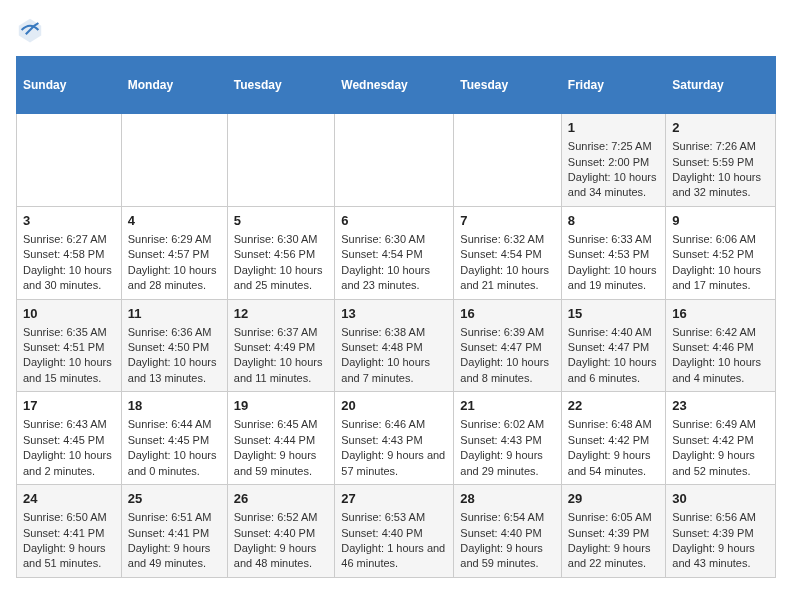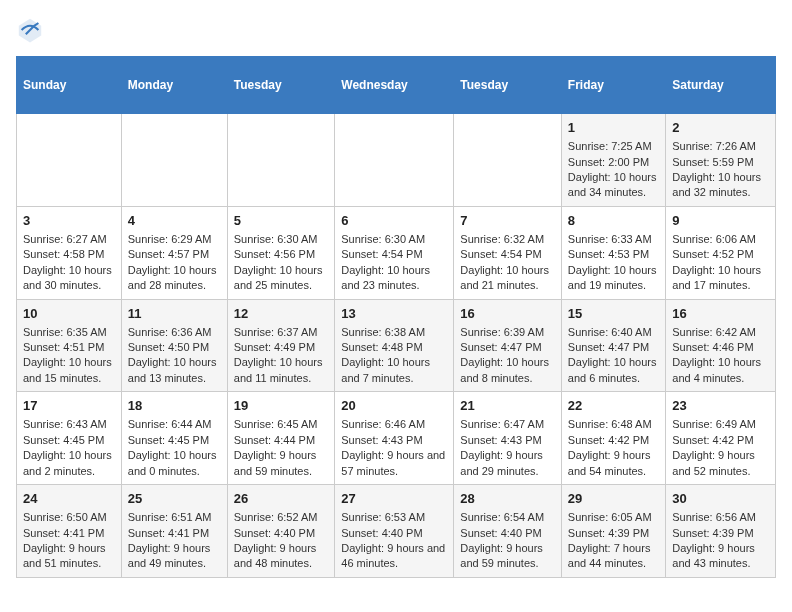--- a/index.html
+++ b/index.html
@@ -208,21 +208,21 @@
           <div>Daylight: 10 hours and 7 minutes.</div>
         </td>
         <td>
           <span class="day-num">16</span>
           <div>Sunrise: 6:39 AM</div>
           <div>Sunset: 4:47 PM</div>
           <div>Daylight: 10 hours and 8 minutes.</div>
         </td>
         <td>
           <span class="day-num">15</span>
-          <div>Sunrise: 6:40 AM</div>
+          <div>Sunrise: 4:40 AM</div>
           <div>Sunset: 4:47 PM</div>
           <div>Daylight: 10 hours and 6 minutes.</div>
         </td>
         <td>
           <span class="day-num">16</span>
           <div>Sunrise: 6:42 AM</div>
           <div>Sunset: 4:46 PM</div>
           <div>Daylight: 10 hours and 4 minutes.</div>
         </td>
       </tr>
@@ -246,21 +246,21 @@
           <div>Daylight: 9 hours and 59 minutes.</div>
         </td>
         <td>
           <span class="day-num">20</span>
           <div>Sunrise: 6:46 AM</div>
           <div>Sunset: 4:43 PM</div>
           <div>Daylight: 9 hours and 57 minutes.</div>
         </td>
         <td>
           <span class="day-num">21</span>
-          <div>Sunrise: 6:47 AM</div>
+          <div>Sunrise: 6:02 AM</div>
           <div>Sunset: 4:43 PM</div>
           <div>Daylight: 9 hours and 29 minutes.</div>
         </td>
         <td>
           <span class="day-num">22</span>
           <div>Sunrise: 6:48 AM</div>
           <div>Sunset: 4:42 PM</div>
           <div>Daylight: 9 hours and 54 minutes.</div>
         </td>
         <td>
@@ -286,33 +286,33 @@
         <td>
           <span class="day-num">26</span>
           <div>Sunrise: 6:52 AM</div>
           <div>Sunset: 4:40 PM</div>
           <div>Daylight: 9 hours and 48 minutes.</div>
         </td>
         <td>
           <span class="day-num">27</span>
           <div>Sunrise: 6:53 AM</div>
           <div>Sunset: 4:40 PM</div>
-          <div>Daylight: 9 hours and 46 minutes.</div>
+          <div>Daylight: 1 hours and 46 minutes.</div>
         </td>
         <td>
           <span class="day-num">28</span>
           <div>Sunrise: 6:54 AM</div>
           <div>Sunset: 4:40 PM</div>
           <div>Daylight: 9 hours and 59 minutes.</div>
         </td>
         <td>
           <span class="day-num">29</span>
           <div>Sunrise: 6:05 AM</div>
           <div>Sunset: 4:39 PM</div>
-          <div>Daylight: 7 hours and 44 minutes.</div>
+          <div>Daylight: 9 hours and 22 minutes.</div>
         </td>
         <td>
           <span class="day-num">30</span>
           <div>Sunrise: 6:56 AM</div>
           <div>Sunset: 4:39 PM</div>
           <div>Daylight: 9 hours and 43 minutes.</div>
         </td>
       </tr>
     </tbody>
 </table>

